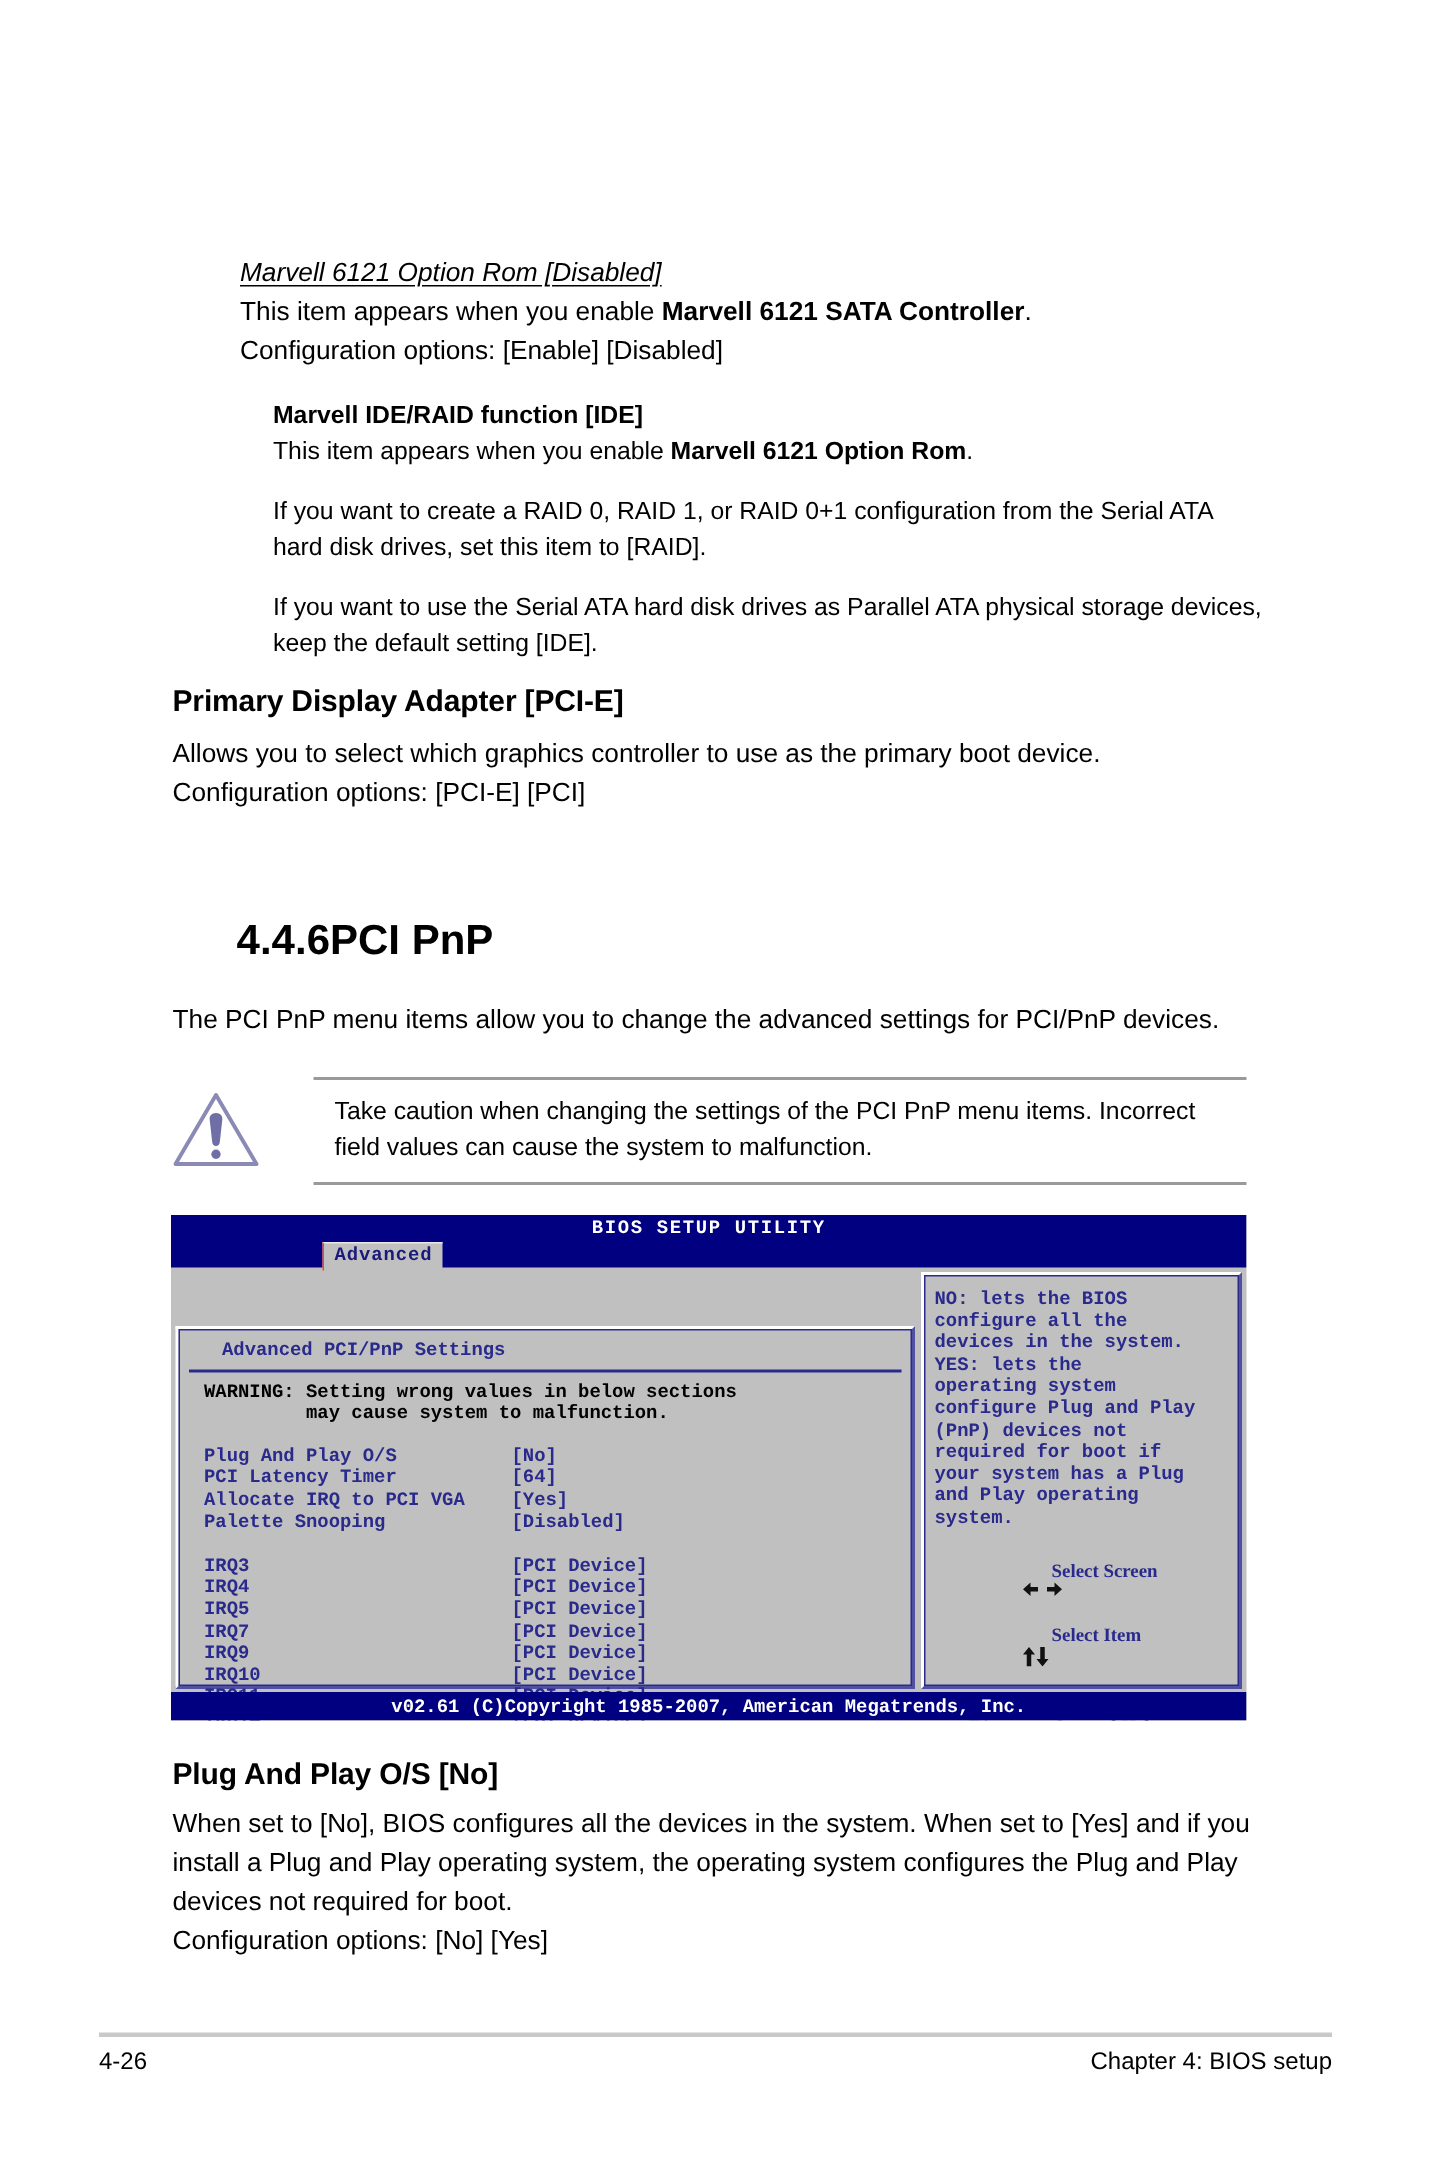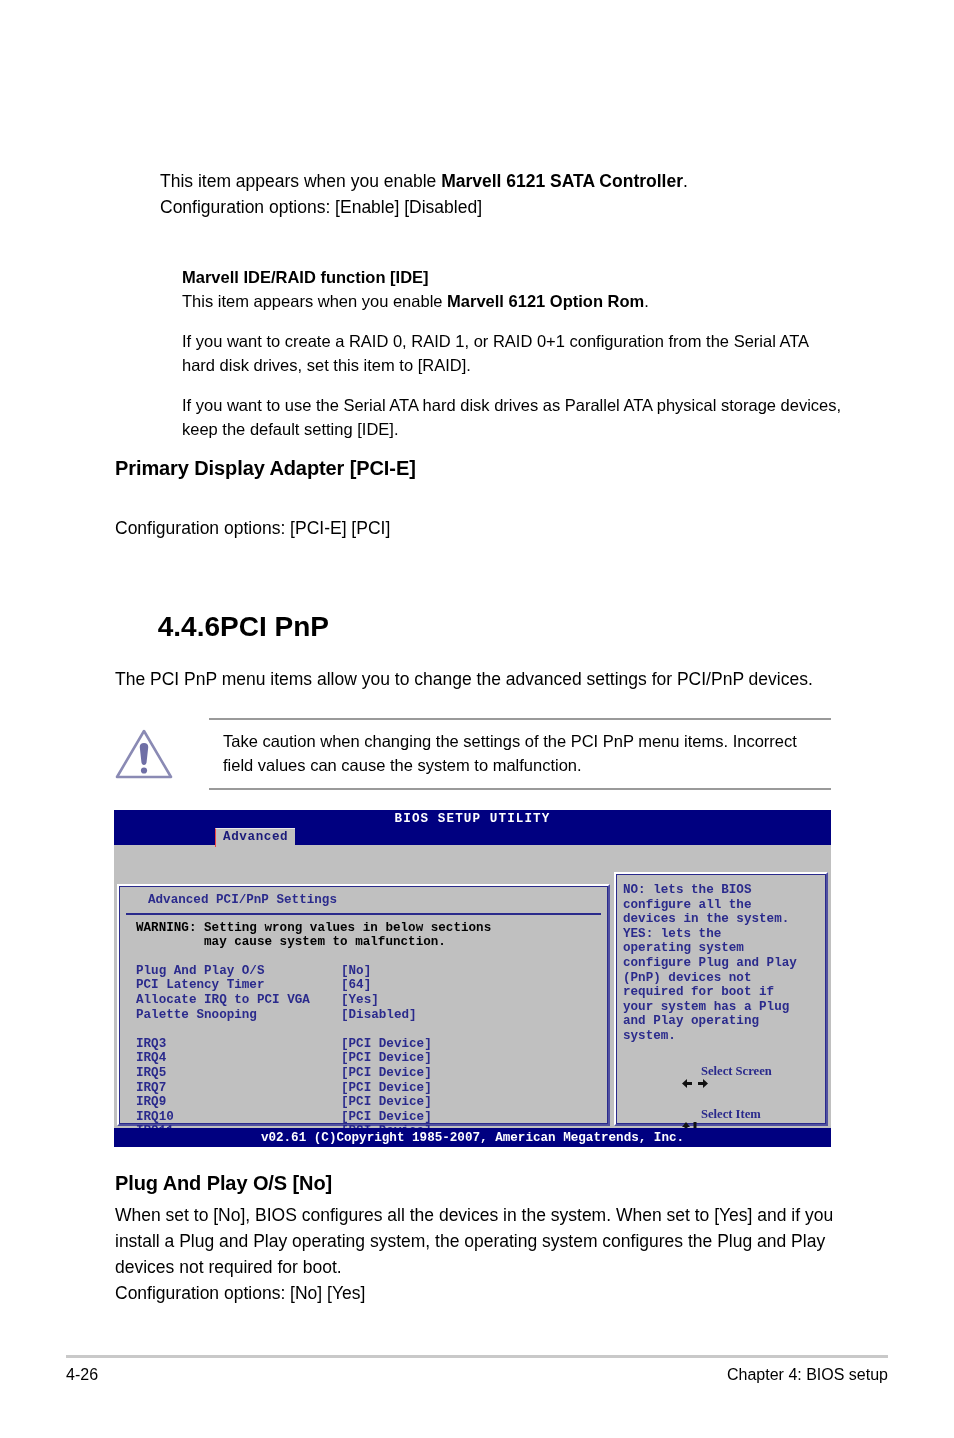--- a/index.html
+++ b/index.html
@@ -129,21 +129,21 @@
     position:relative;
   }
   .panel-inner {
     border:1px solid #2a2a8c;
     height:100%;
     width:100%;
     position:relative;
     padding:6px 0 0 0;
   }
   .panel-left { width:493px; flex:0 0 493px;margin-top:36px; }
-  .panel-right { width:214px; flex:0 0 214px; margin-left:4px;margin-top:24px; }
+  .panel-right { width:214px; flex:0 0 214px; margin-left:4px; }
 
   .settings-title { padding-left:28px; }
   .hr-blue {
     height:2px;
     background:#2a2a8c;
     margin:5px 6px 6px 6px;
   }
   .warn-line {
     color:#000000;
     padding-left:16px;
@@ -192,34 +192,36 @@
     right:66px; top:1366px;
     font-size:16px;
   }
 </style>
 </head>
 <body>
 
 <div class="page">
 
   <div class="top-block">
+    <div class="italic-head">Marvell 6121 Option Rom [Disabled]</div>
     <p class="para body-text"><span>This item appears when you enable </span><b>Marvell 6121 SATA Controller</b><span>.</span></p>
     <p class="para body-text">Configuration options: [Enable] [Disabled]</p>
   </div>
 
   <div class="sub-block">
     <div class="sub-head">Marvell IDE/RAID function [IDE]</div>
     <p class="sub-para"><span>This item appears when you enable </span><b>Marvell 6121 Option Rom</b><span>.</span></p>
     <div class="sub-gap"></div>
     <p class="sub-para">If you want to create a RAID 0, RAID 1, or RAID 0+1 configuration from the Serial ATA hard disk drives, set this item to [RAID].</p>
     <div class="sub-gap"></div>
     <p class="sub-para">If you want to use the Serial ATA hard disk drives as Parallel ATA physical storage devices, keep the default setting [IDE].</p>
   </div>
 
   <div class="h-bold" style="left:115px; top:455px;">Primary Display Adapter [PCI-E]</div>
+  <div class="body-text" style="position:absolute; left:115px; top:489px; width:720px;">Allows you to select which graphics controller to use as the primary boot device.</div>
   <div class="body-text" style="position:absolute; left:115px; top:515px; width:720px;">Configuration options: [PCI-E] [PCI]</div>
 
   <div class="num-head" style="left:115px; top:612px;"><span class="num">4.4.6</span><span>PCI PnP</span></div>
   <div class="body-text" style="position:absolute; left:115px; top:666px; width:720px;">The PCI PnP menu items allow you to change the advanced settings for PCI/PnP devices.</div>
 
   <div class="note">
     <div class="note-rule"></div>
     <div class="note-body">
       <div class="note-icon">
         <svg width="62" height="55" viewBox="0 0 62 55" aria-hidden="true">

